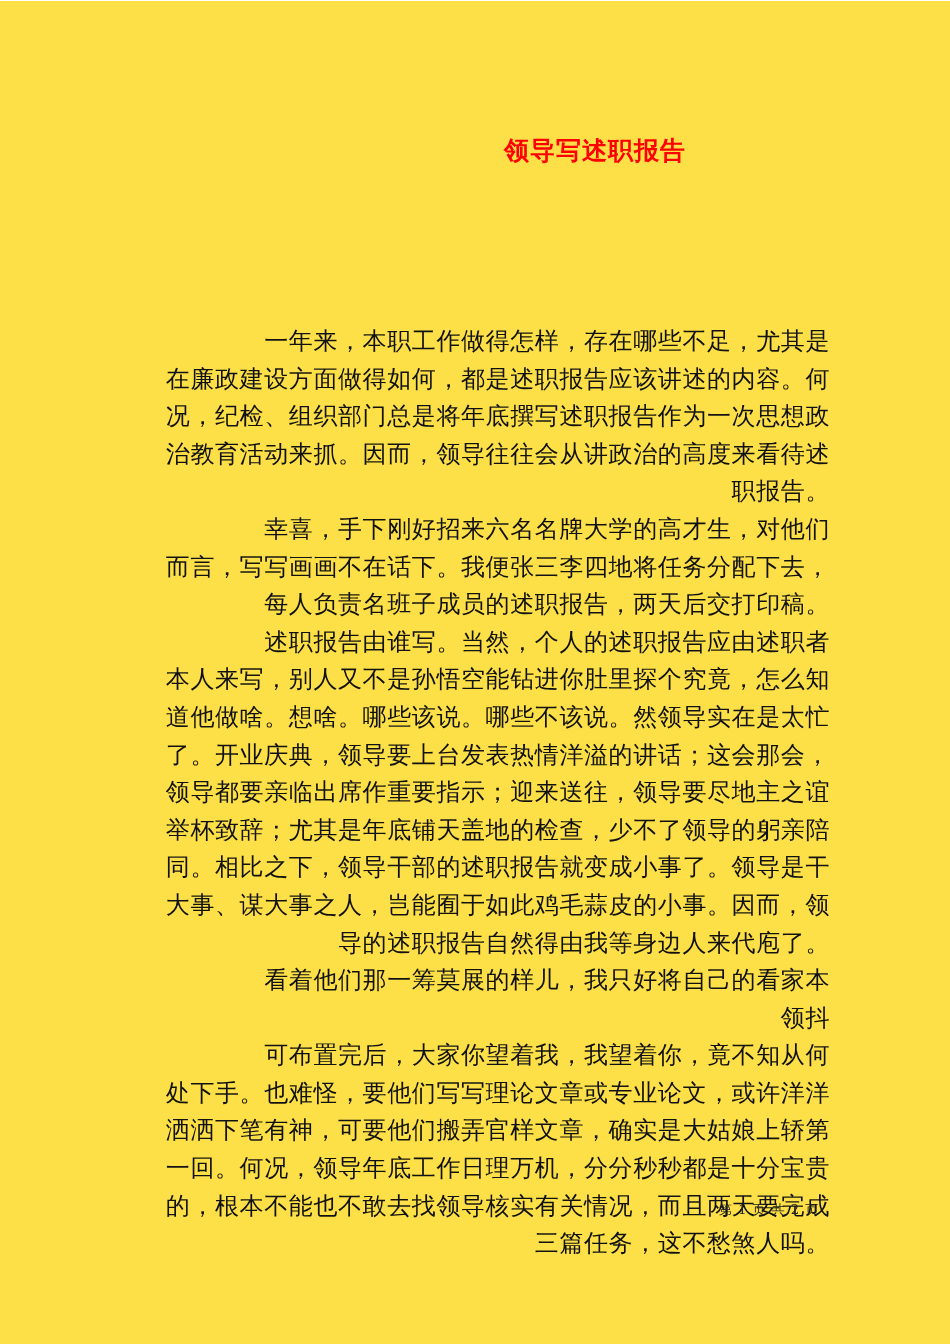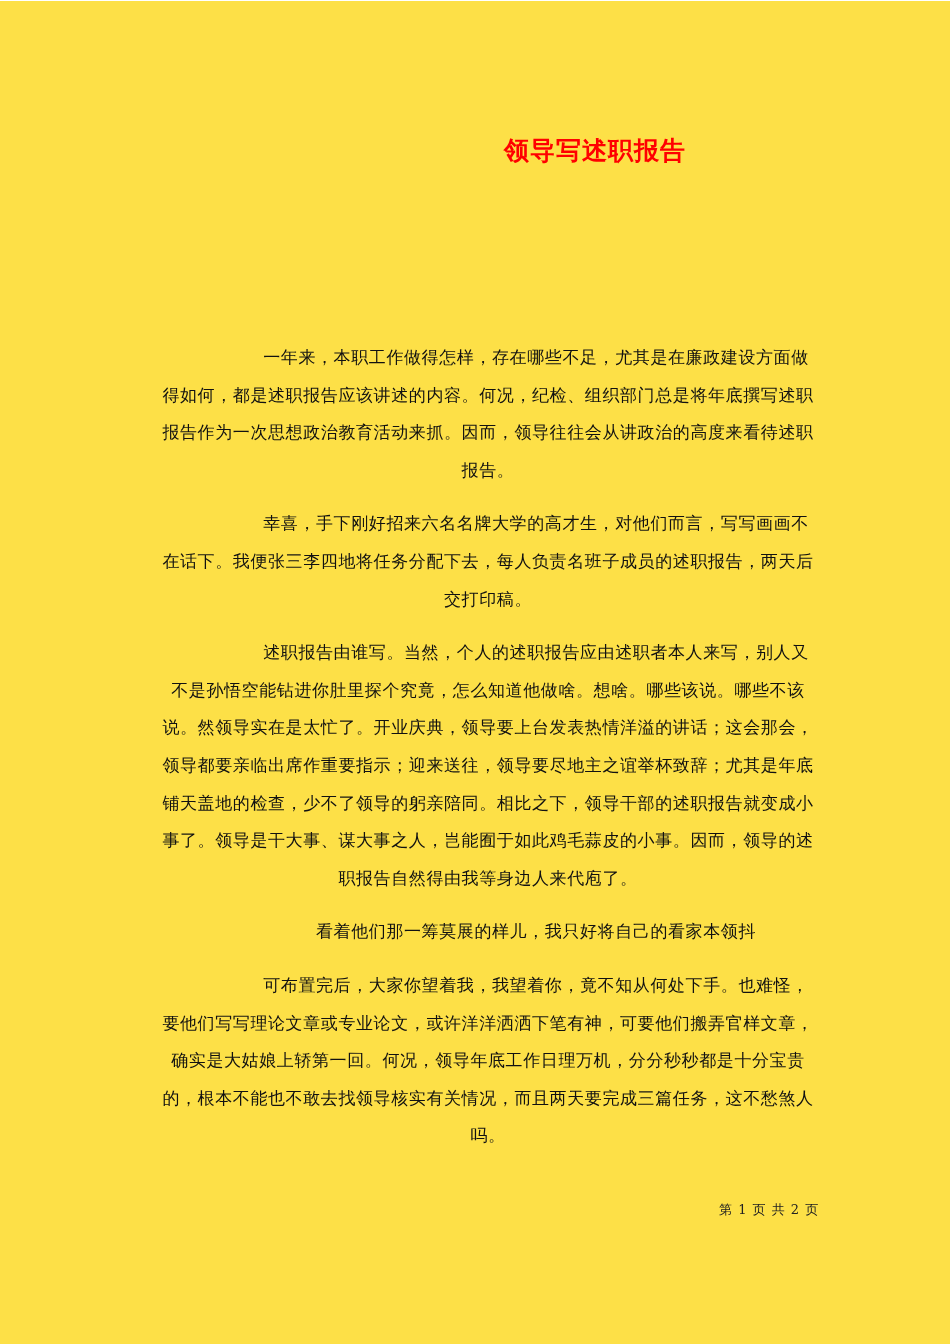--- a/index.html
+++ b/index.html
@@ -37,26 +37,26 @@
       letter-spacing: 1px;
       line-height: 40px;
     }
     .body-text {
       position: absolute;
       left: 146px;
       top: 322px;
       width: 684px;
     }
     .para {
-      margin: 16px;
-      font-size: 17px;
+      margin: 0;
+      font-size: 24px;
       line-height: 37.6px;
       letter-spacing: 0.6px;
       text-indent: 96px;
-      text-align: center;
+      text-align: right;
       word-break: break-all;
     }
     .footer {
       position: absolute;
       top: 1199px;
       left: 719px;
       font-size: 13px;
       color: #222222;
       letter-spacing: 1px;
       line-height: 20px;

